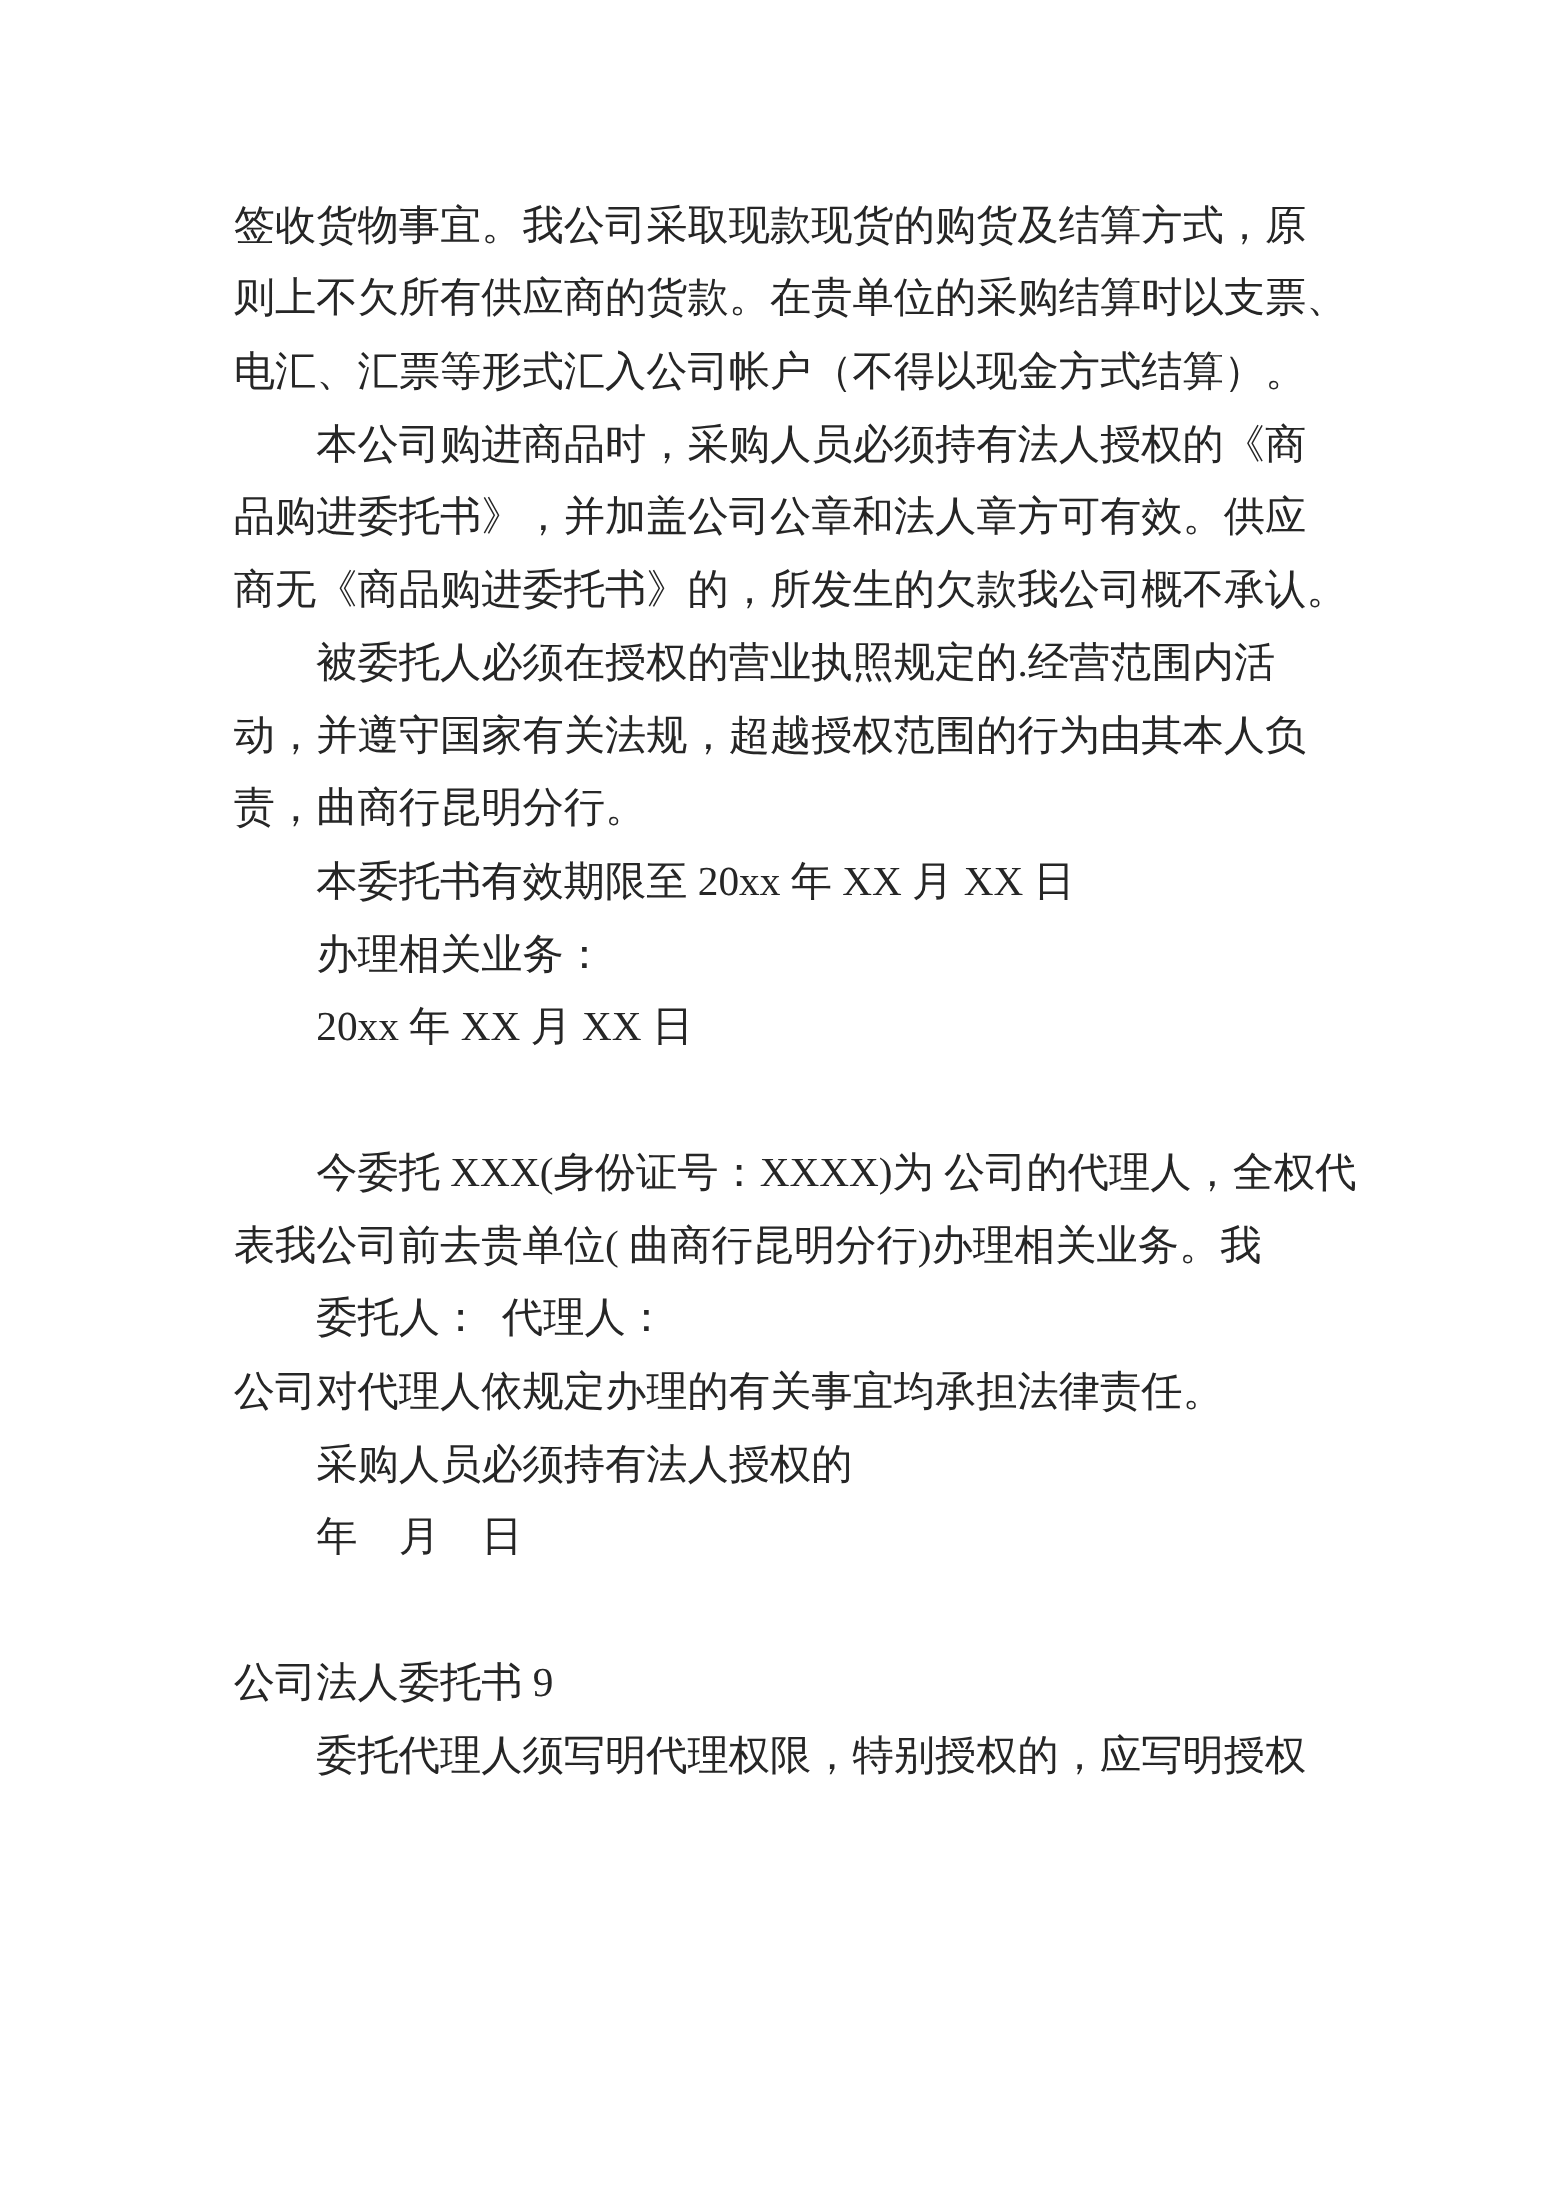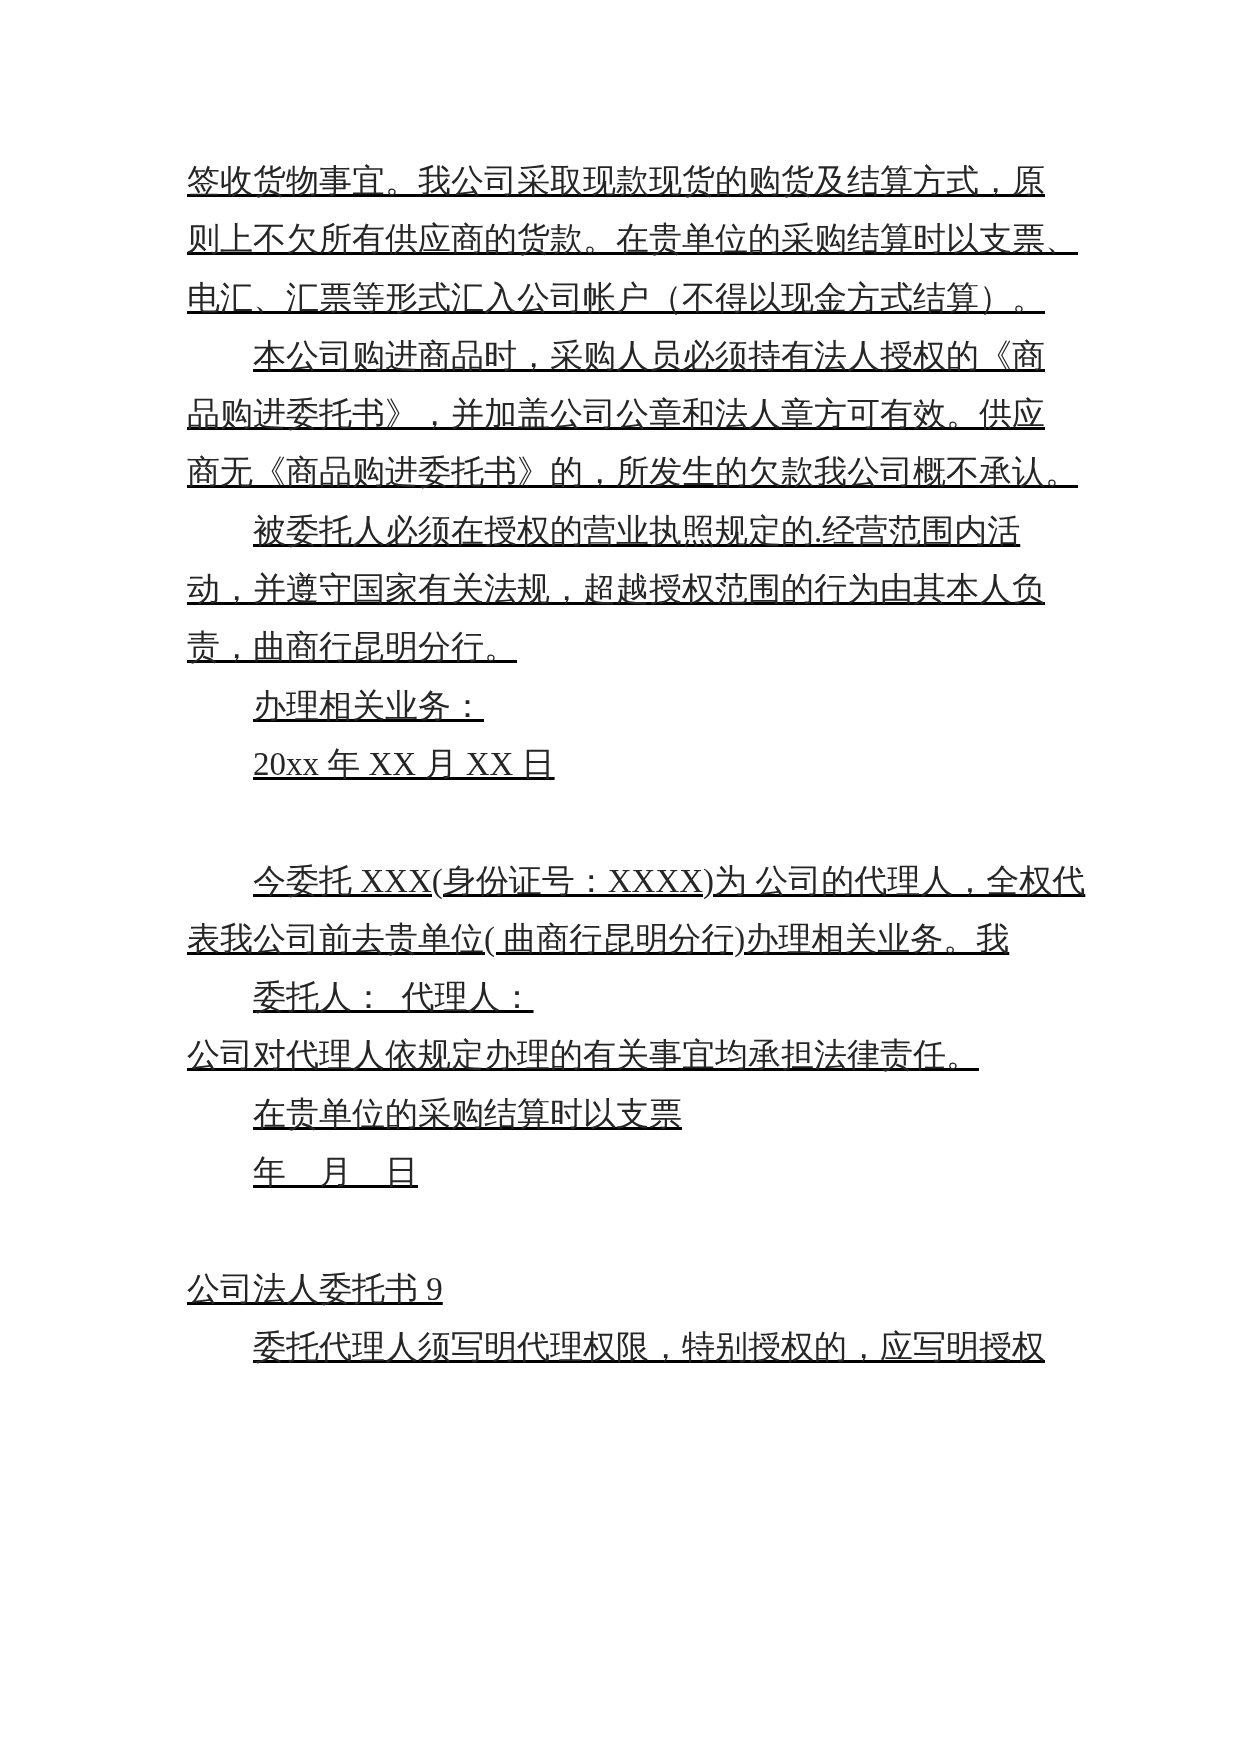--- a/index.html
+++ b/index.html
@@ -13,21 +13,20 @@
     height: 1754px;
     background: #ffffff;
     overflow: hidden;
     font-family: "Liberation Serif", "DejaVu Serif", serif;
   }
   .doc-body {
     position: absolute;
     left: 187px;
     top: 152px;
     width: 900px;
-    text-decoration: underline;
   }
   .line {
     height: 58.3px;
     line-height: 58.3px;
     font-size: 33px;
     color: #262626;
     white-space: pre;
     font-weight: 400;
   }
   .line.indent {
@@ -44,26 +43,27 @@
   <div class="doc-body">
       <div class="line">签收货物事宜。我公司采取现款现货的购货及结算方式，原</div>
       <div class="line">则上不欠所有供应商的货款。在贵单位的采购结算时以支票、</div>
       <div class="line">电汇、汇票等形式汇入公司帐户（不得以现金方式结算）。</div>
       <div class="line indent">本公司购进商品时，采购人员必须持有法人授权的《商</div>
       <div class="line">品购进委托书》，并加盖公司公章和法人章方可有效。供应</div>
       <div class="line">商无《商品购进委托书》的，所发生的欠款我公司概不承认。</div>
       <div class="line indent">被委托人必须在授权的营业执照规定的.经营范围内活</div>
       <div class="line">动，并遵守国家有关法规，超越授权范围的行为由其本人负</div>
       <div class="line">责，曲商行昆明分行。</div>
+      <div class="line indent">本委托书有效期限至 20xx 年 XX 月 XX 日</div>
       <div class="line indent">办理相关业务：</div>
       <div class="line indent">20xx 年 XX 月 XX 日</div>
       <div class="line"></div>
       <div class="line indent">今委托 XXX(身份证号：XXXX)为 公司的代理人，全权代</div>
       <div class="line">表我公司前去贵单位( 曲商行昆明分行)办理相关业务。我</div>
       <div class="line indent">委托人：  代理人：</div>
       <div class="line">公司对代理人依规定办理的有关事宜均承担法律责任。</div>
-      <div class="line indent">在贵单位的采购结算时以支票</div>
+      <div class="line indent">采购人员必须持有法人授权的</div>
       <div class="line indent">年　月　日</div>
       <div class="line"></div>
       <div class="line heading">公司法人委托书 9</div>
       <div class="line indent">委托代理人须写明代理权限，特别授权的，应写明授权</div>
     </div>
 </div>
 
 </body></html>

